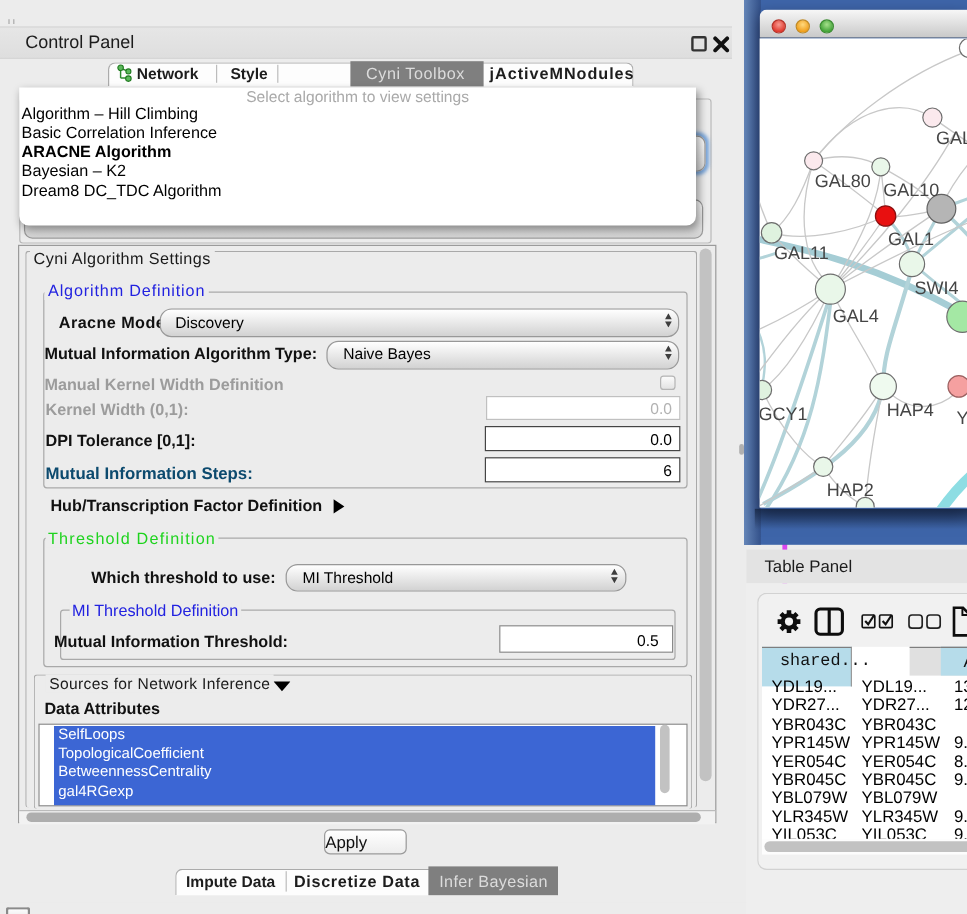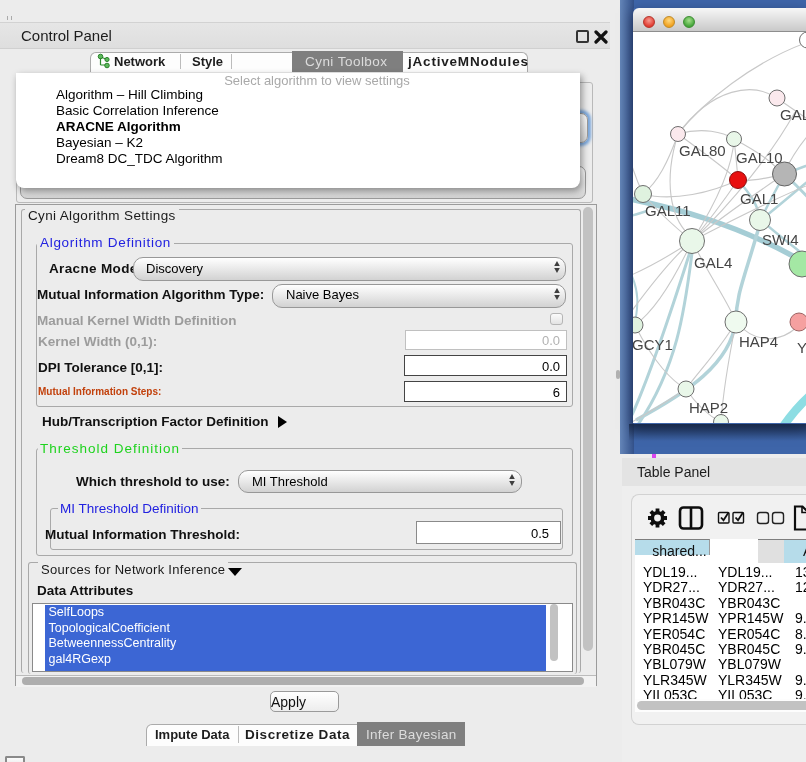--- a/index.html
+++ b/index.html
@@ -38,21 +38,21 @@
   <div class="abs" style="left:231px;top:38px;width:1px;height:15px;background:#bcbcbc;"></div>
   <div class="abs b" style="left:245px;top:38px;font-size:13px;color:#1d1d1d;white-space:nowrap;margin-top:24px;">Select</div>
   <div class="abs" style="left:291.5px;top:34.5px;width:111px;height:21.5px;background:#7f7f7f;"></div>
   <div class="abs" style="left:305px;top:38px;font-size:13.5px;letter-spacing:0.45px;color:#dcdcdc;white-space:nowrap;">Cyni Toolbox</div>
   <div class="abs b" style="left:408px;top:38px;font-size:13.5px;letter-spacing:0.8px;color:#1d1d1d;white-space:nowrap;">jActiveMNodules</div>
 
   <div class="abs" style="left:16px;top:66px;width:577px;height:121px;border:1px solid #b9b9b9;border-radius:3px;background:#ececec;"></div>
   <div class="abs" style="left:28px;top:97px;width:560px;height:30px;border-radius:7px;background:linear-gradient(#ffffff,#d8d8d8);border:1px solid #9a9a9a;box-shadow:0 0 3px 2.5px rgba(95,150,215,0.8);"></div>
   <div class="abs" style="left:20px;top:150px;width:566px;height:33px;border-radius:7px;background:linear-gradient(#ffffff,#d4d4d4);border:1px solid #9a9a9a;"></div>
 
-  <div class="abs" id="popup" style="left:16px;top:57px;width:564px;height:115px;background:#ffffff;border-radius:0 0 8px 8px;box-shadow:2px 3px 7px rgba(0,0,0,0.4);padding-left:38px;">
+  <div class="abs" id="popup" style="left:16px;top:57px;width:564px;height:115px;background:#ffffff;border-radius:0 0 8px 8px;box-shadow:2px 3px 7px rgba(0,0,0,0.4);">
     <div style="text-align:center;color:#a9a9a9;font-size:13px;line-height:13px;padding-top:1px;">Select algorithm to view settings</div>
     <div style="font-size:13.5px;color:#000;line-height:16px;padding-left:2px;">
       <div>Algorithm – Hill Climbing</div>
       <div>Basic Correlation Inference</div>
       <div class="b">ARACNE Algorithm</div>
       <div>Bayesian – K2</div>
       <div>Dream8 DC_TDC Algorithm</div>
     </div>
   </div>
 
@@ -88,21 +88,21 @@
   <div class="abs" style="left:550px;top:297px;width:13px;height:12px;border:1px solid #b5b5b5;border-radius:3px;background:linear-gradient(#fbfbfb,#e3e3e3);"></div>
 
   <div class="abs b" style="left:38px;top:318px;font-size:13.5px;color:#9c9c9c;">Kernel Width (0,1):</div>
   <div class="abs" style="left:405px;top:314px;width:162px;height:20px;border:1px solid #c0c0c0;background:#fff;"></div>
   <div class="abs" style="left:405px;top:317px;width:155px;font-size:13px;color:#b2b2b2;text-align:right;">0.0</div>
 
   <div class="abs b" style="left:38px;top:344px;font-size:13.5px;color:#111;">DPI Tolerance [0,1]:</div>
   <div class="abs" style="left:404px;top:339px;width:163px;height:21px;border:1.5px solid #444;background:#fff;"></div>
   <div class="abs" style="left:404px;top:343px;width:156px;font-size:13px;color:#000;text-align:right;">0.0</div>
 
-  <div class="abs b" style="left:38px;top:370px;font-size:10px;color:#c2410c;">Mutual Information Steps:</div>
+  <div class="abs b" style="left:38px;top:370px;font-size:14px;color:#0c4a6e;">Mutual Information Steps:</div>
   <div class="abs" style="left:404px;top:365px;width:163px;height:21px;border:1.5px solid #444;background:#fff;"></div>
   <div class="abs" style="left:404px;top:369px;width:156px;font-size:13px;color:#000;text-align:right;">6</div>
 
   <div class="abs b" style="left:42px;top:398px;font-size:13.5px;color:#111;">Hub/Transcription Factor Definition</div>
   <svg class="abs" style="left:276px;top:399px;" width="12" height="14" viewBox="0 0 12 14">
       <path d="M2 1 L11 7 L2 13 Z" fill="#000"></path>
     </svg>
 
   <div class="abs" style="left:36px;top:432px;width:537px;height:108px;border:1px solid #a9a9a9;border-radius:3px;"></div>
   <div class="abs" style="left:38px;top:425px;background:#ececec;font-size:13.5px;letter-spacing:1px;color:#1ed31e;padding:0 2px;">Threshold Definition</div>
@@ -282,21 +282,21 @@
   <g fill="none" stroke="#222" stroke-width="1.4">
     <rect x="117.5" y="9.5" width="11" height="11" rx="2.5"></rect>
     <rect x="132.5" y="9.5" width="11" height="11" rx="2.5"></rect>
   </g>
 
   <path d="M155 3.5 L162.5 3.5 L168 9 L168 26.5 L155 26.5 Z" fill="none" stroke="#0d0d0d" stroke-width="2.2"></path>
   <path d="M162 4 L162 9.5 L168 9.5" fill="none" stroke="#0d0d0d" stroke-width="1.6"></path>
 </svg>
 
 <div class="abs" style="left:635px;top:539px;width:171px;height:173px;background:#ffffff;"></div>
-<div class="abs" style="left:635px;top:539px;width:75px;height:16px;background:#b6dcea;border-top:1px solid #7e7e7e;border-right:1px solid #9a9a9a;text-align:center;font-size:14px;color:#111;line-height:23px;padding-left:15px;">shared...</div>
+<div class="abs" style="left:635px;top:539px;width:75px;height:33px;background:#b6dcea;border-top:1px solid #7e7e7e;border-right:1px solid #9a9a9a;text-align:center;font-size:14px;color:#111;line-height:23px;padding-left:15px;font-family:Liberation Mono, monospace;">shared...</div>
 <div class="abs" style="left:710px;top:539px;width:74px;height:24px;background:#e0e0e0;border-top:1px solid #7e7e7e;border-right:1px solid #9a9a9a;text-align:right;font-size:14px;color:#6d28d9;line-height:23px;padding-left:15px;margin-left:48px;">name</div>
 <div class="abs" style="left:784px;top:539px;width:22px;height:24px;background:#b6dcea;border-top:1px solid #7e7e7e;font-size:14px;color:#111;line-height:23px;padding-left:19px;">A</div>
 
 <div class="abs" style="left:643px;top:565px;font-size:14px;line-height:15.4px;color:#000;">YDL19...<br>YDR27...<br>YBR043C<br>YPR145W<br>YER054C<br>YBR045C<br>YBL079W<br>YLR345W<br>YIL053C</div>
 <div class="abs" style="left:718px;top:565px;font-size:14px;line-height:15.4px;color:#000;">YDL19...<br>YDR27...<br>YBR043C<br>YPR145W<br>YER054C<br>YBR045C<br>YBL079W<br>YLR345W<br>YIL053C</div>
 <div class="abs" style="left:795px;top:565px;font-size:14px;line-height:15.4px;color:#000;">13<br>12<br><br>9.<br>8.<br>9.<br><br>9.<br>9.</div>
 
 <div class="abs" style="left:635px;top:699px;width:171px;height:13px;background:#fdfdfd;"></div>
 <div class="abs" style="left:637px;top:701px;width:169px;height:9px;background:#c2c2c2;border-radius:6px 0 0 6px;"></div>
 

